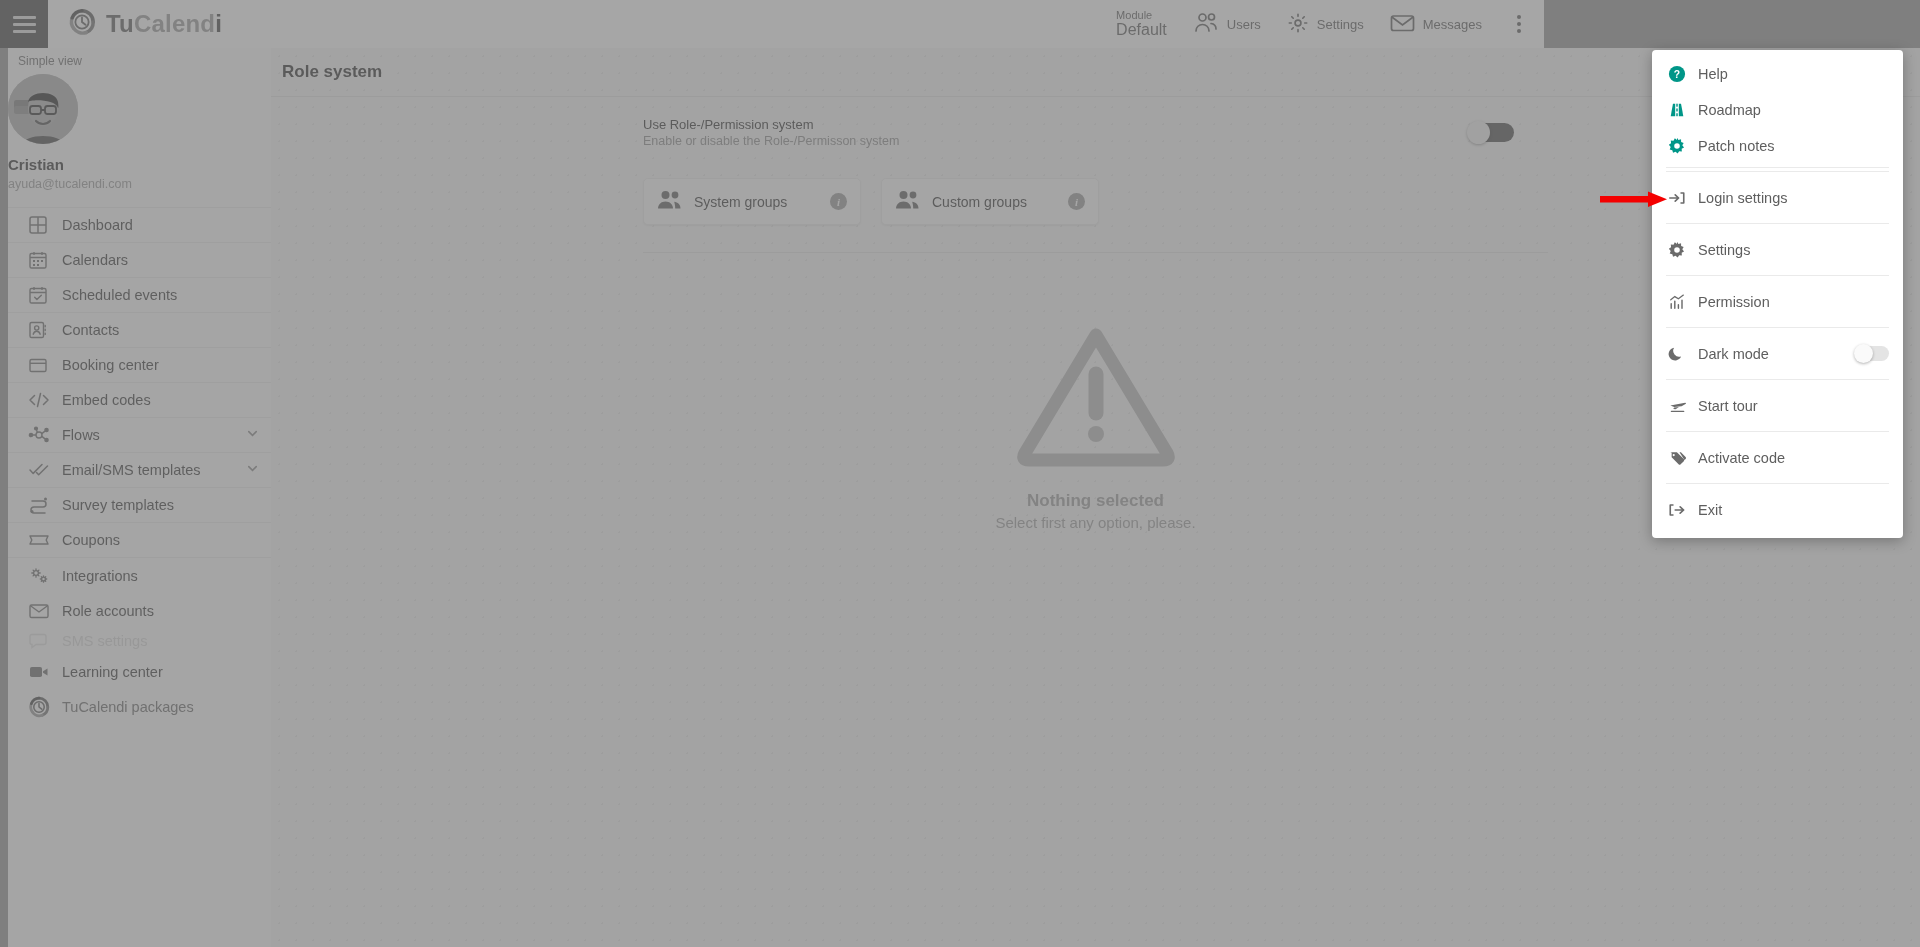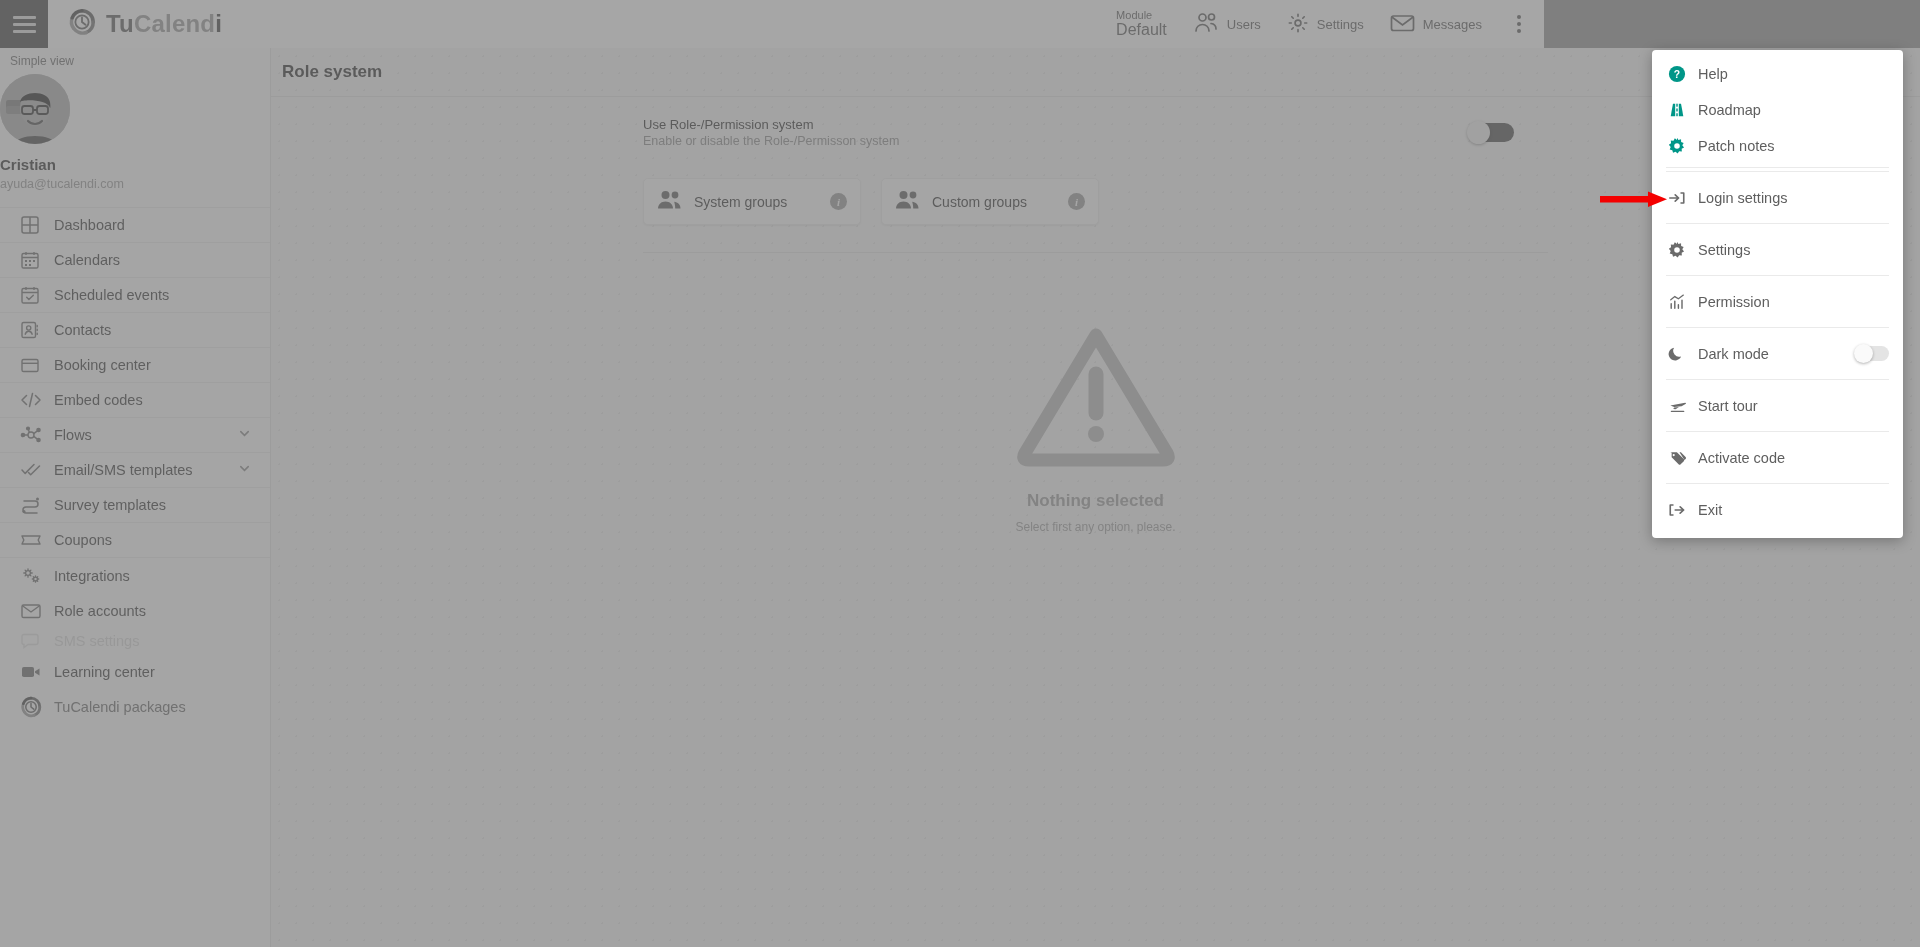--- a/index.html
+++ b/index.html
@@ -41,21 +41,21 @@
   .hdr-right { margin-left: auto; display: flex; align-items: center; gap: 26px; padding-right: 14px; }
   .hdr-item { display: flex; align-items: center; gap: 8px; color: #5c5c5c; font-size: 13px; cursor: pointer; }
   .module-box { display:flex; flex-direction: column; line-height: 1.12; color:#5c5c5c; }
   .module-box .m-lab { font-size: 11px; }
   .module-box .m-val { font-size: 16px; }
   .dots-btn { display:flex; flex-direction:column; gap:3px; padding: 6px 9px; cursor:pointer; }
   .dots-btn span { width:4px; height:4px; border-radius:50%; background:#5c5c5c; display:block; }
 
   
   #sidebar {
-    position: absolute; top: 48px; left: 0;
+    position: absolute; top: 48px; left: 8px;
     width: 271px; height: 899px;
     background: #fbfbfb;
     border-right: 1px solid #e2e2e2;
     overflow: hidden;
   }
   .simple-view {
     color: #00897b; font-size: 12px;
     padding: 6px 0 0 10px;
     cursor: pointer;
   }
@@ -133,21 +133,21 @@
     font-family: "Liberation Serif", serif; cursor: pointer;
   }
   .cards-rule { margin: 27px 372px 0 372px; height:1px; background:#e3e3e3; }
 
   .empty {
     display:flex; flex-direction:column; align-items:center;
     padding-top: 68px;
   }
   .empty .warn { color:#b9b9b9; }
   .empty .e-t { margin-top: 20px; font-size: 17px; font-weight:700; color:#9e9e9e; }
-  .empty .e-s { margin-top: 9px; font-size: 12px; color:#9e9e9e; }
+  .empty .e-s { margin-top: 3px; font-size: 15px; color:#9e9e9e; }
 
   
   #menu {
     position: absolute;
     left: 1652px; top: 50px;
     width: 251px;
     background: #ffffff;
     border-radius: 4px;
     box-shadow: 0 3px 14px rgba(0,0,0,.28);
     z-index: 40;

